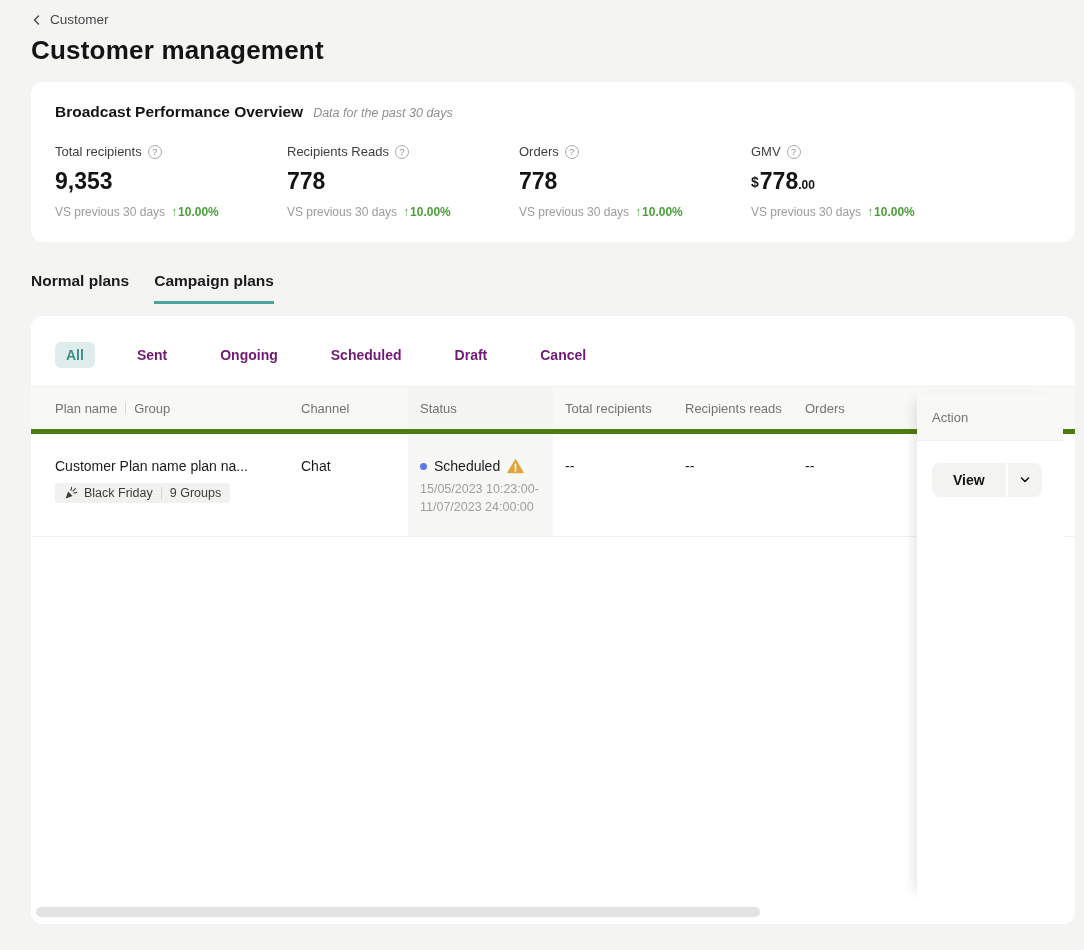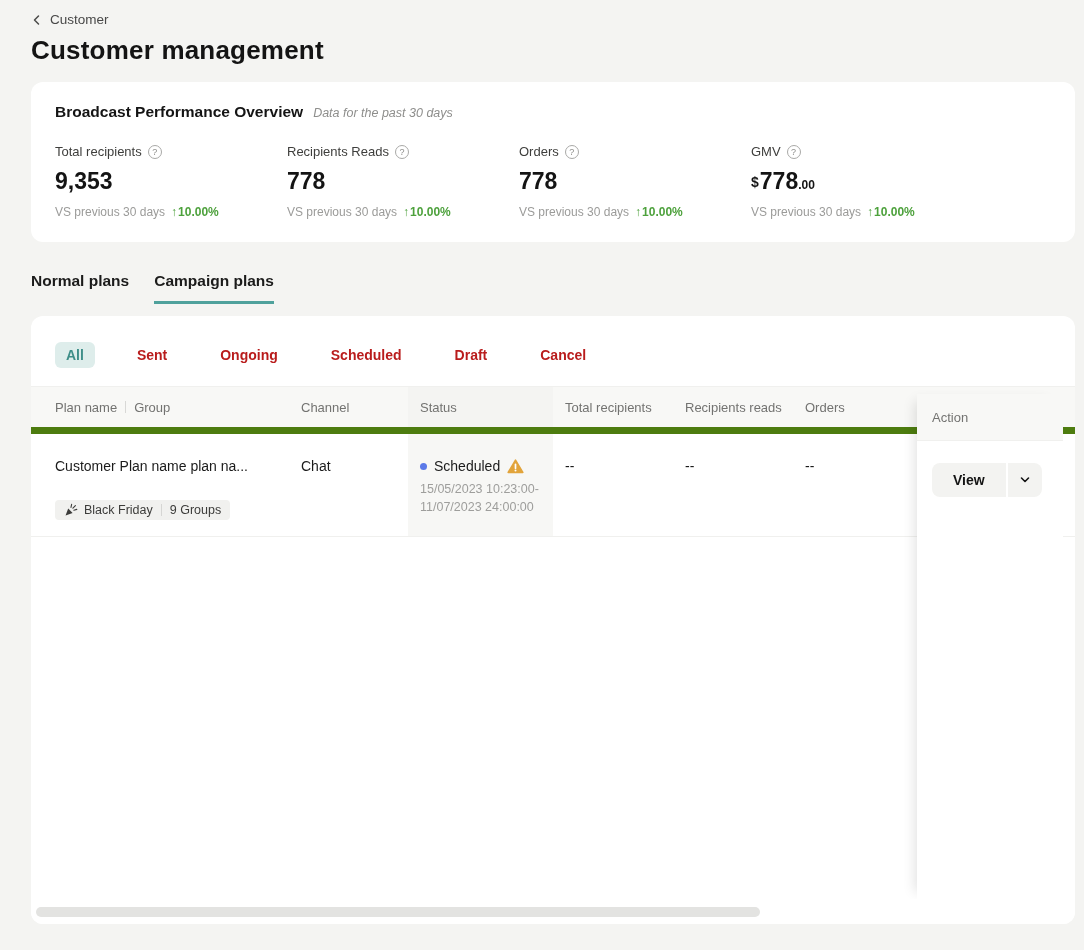--- a/index.html
+++ b/index.html
@@ -41,41 +41,41 @@
   .delta .arrow { font-size:12px; }
 
   
   .tabs { display:flex; gap:25px; margin-top:30px; }
   .tab { font-size:15.5px; font-weight:700; color:#1B1B1B; padding-bottom:11px; cursor:pointer; border-bottom:3px solid transparent; }
   .tab.active { border-bottom-color:#4FA19C; }
 
   
   .panel { position:relative; margin-top:12px; background:#fff; border-radius:12px; height:608px; overflow:hidden; }
   .chips { display:flex; align-items:center; gap:31px; padding:26px 24px 0 24px; }
-  .chip { font-size:14px; font-weight:600; color:#b91c1c; padding:5px 11px; border-radius:6px; cursor:pointer; }
+  .chip { font-size:14px; font-weight:600; color:#701a75; padding:5px 11px; border-radius:6px; cursor:pointer; }
   .chip.active { background:#DEEDEB; color:#3E8E88; }
   .divider { height:1px; background:#F0F0EE; margin-top:18px; }
 
   .thead, .trow {
     display:grid;
     grid-template-columns:246px 107px 145px 120px 120px 1fr;
     padding-left:24px;
   }
-  .thead { height:47px; background:#F8F8F6; align-items:center; border-bottom:7px solid #4d7c0f; }
+  .thead { height:47px; background:#F8F8F6; align-items:center; border-bottom:5px solid #4d7c0f; }
   .th { font-size:13px; color:#737371; display:flex; align-items:center; gap:8px; }
   .th-sep { width:1px; height:12px; background:#D8D8D6; }
   .pad12 { padding-left:12px; }
   .cell-status-head { background:#F4F4F2; height:100%; display:flex; align-items:center; }
 
   .trow { height:103px; border-bottom:1px solid #F0F0EE; }
   .cell { padding-top:24px; font-size:14px; color:#1B1B1B; }
   .cell-status { background:#F7F7F5; }
   .plan-name { font-size:14px; color:#1B1B1B; }
   .tag {
-    margin-top:26px; display:inline-flex; align-items:center; gap:6px;
+    margin-top:9px; display:inline-flex; align-items:center; gap:6px;
     background:#F1F1EF; border-radius:4px; padding:3px 9px;
     font-size:12.5px; color:#3C3C3A;
   }
   .tag-sep { width:1px; height:12px; background:#D6D6D4; margin:0 2px; }
   .status-line { display:flex; align-items:center; gap:7px; }
   .status-dot { width:7px; height:7px; border-radius:50%; background:#5B79E8; }
   .status-dates { margin-top:6px; font-size:12.5px; color:#9E9E9C; line-height:18px; }
 
   
   .action-col {

